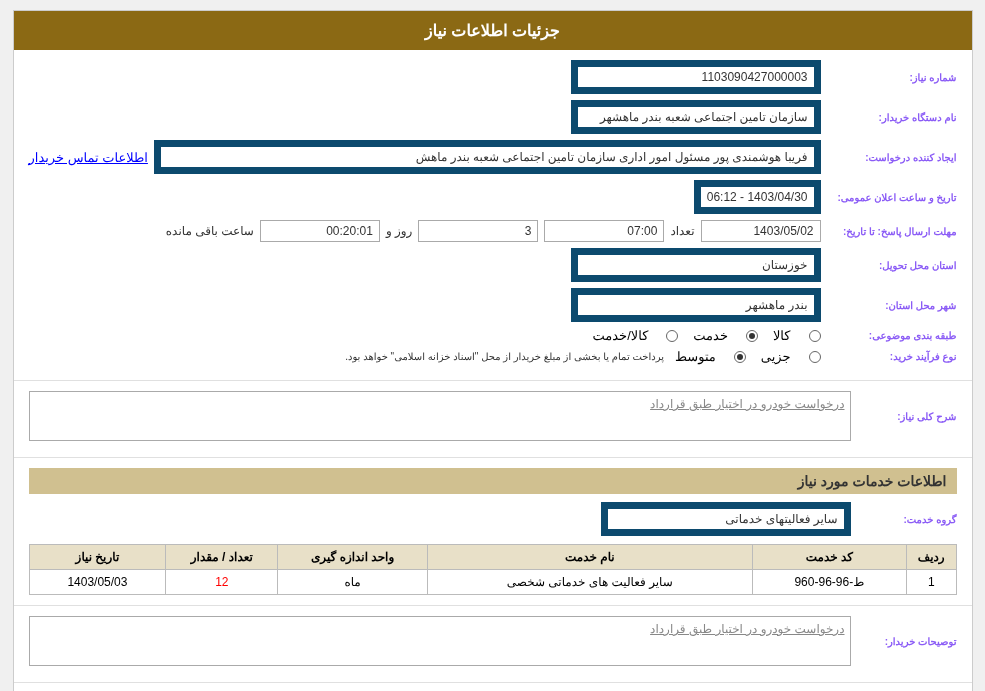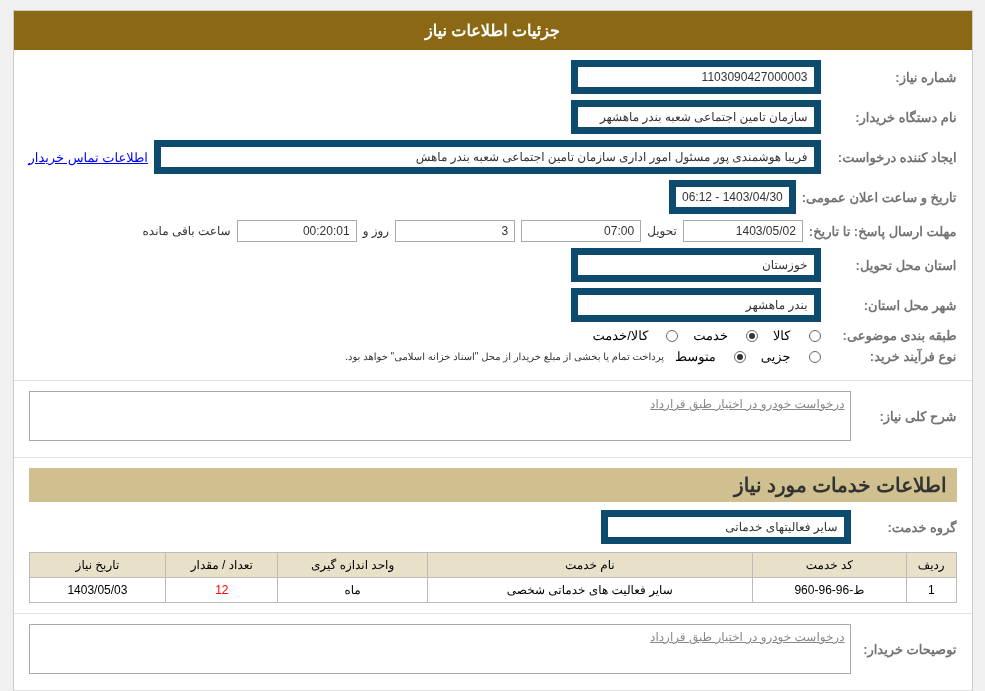--- a/index.html
+++ b/index.html
@@ -27,35 +27,35 @@
     .section {
       padding: 10px 15px;
       border-bottom: 1px solid #e0e0e0;
     }
     .section-title {
       background: #d0c090;
       color: #333;
       font-weight: bold;
       padding: 5px 10px;
       margin-bottom: 8px;
-      font-size: 20px;
+      font-size: 14px;
     }
     .form-row {
       display: flex;
       align-items: center;
       margin-bottom: 6px;
       gap: 6px;
     }
     .form-label {
-      color: #737373;
+      color: #8b5cf6;
       white-space: nowrap;
       min-width: 130px;
       text-align: right;
       font-weight: bold;
-      font-size: 13px;
+      font-size: 10px;
     }
     .form-value {
       border: 7px solid #0c4a6e;
       padding: 3px 6px;
       background: #fff;
       min-width: 120px;
       font-size: 12px;
       color: #333;
     }
     .form-value.wide {
@@ -120,21 +120,21 @@
       width: 100%;
       border-collapse: collapse;
       margin-top: 8px;
     }
     .services-table th {
       background: #e8e0c8;
       border: 1px solid #bbb;
       padding: 5px 0;
       text-align: center;
       font-size: 12px;
-      font-weight: normal;
+      font-weight: bold;
       margin-top: 21px;
     }
     .services-table td {
       border: 1px solid #bbb;
       padding: 5px 8px;
       text-align: center;
       font-size: 12px;
     }
     .services-table td.red {
       color: red;
@@ -203,21 +203,21 @@
     </div>
 
     <div class="form-row">
       <span class="form-label">تاریخ و ساعت اعلان عمومی:</span>
       <span class="form-value">1403/04/30 - 06:12</span>
     </div>
 
     <div class="form-row">
       <span class="form-label">مهلت ارسال پاسخ: تا تاریخ:</span>
       <span class="form-value small-box">1403/05/02</span>
-      <span class="info-text">تحویل</span>
+      <span class="info-text">تعداد</span>
       <span class="form-value small-box">07:00</span>
       <span class="form-value small-box">3</span>
       <span class="info-text">روز و</span>
       <span class="form-value small-box">00:20:01</span>
       <span class="info-text">ساعت باقی مانده</span>
     </div>
 
     <div class="form-row">
       <span class="form-label">استان محل تحویل:</span>
       <span class="form-value wide">خوزستان</span>

